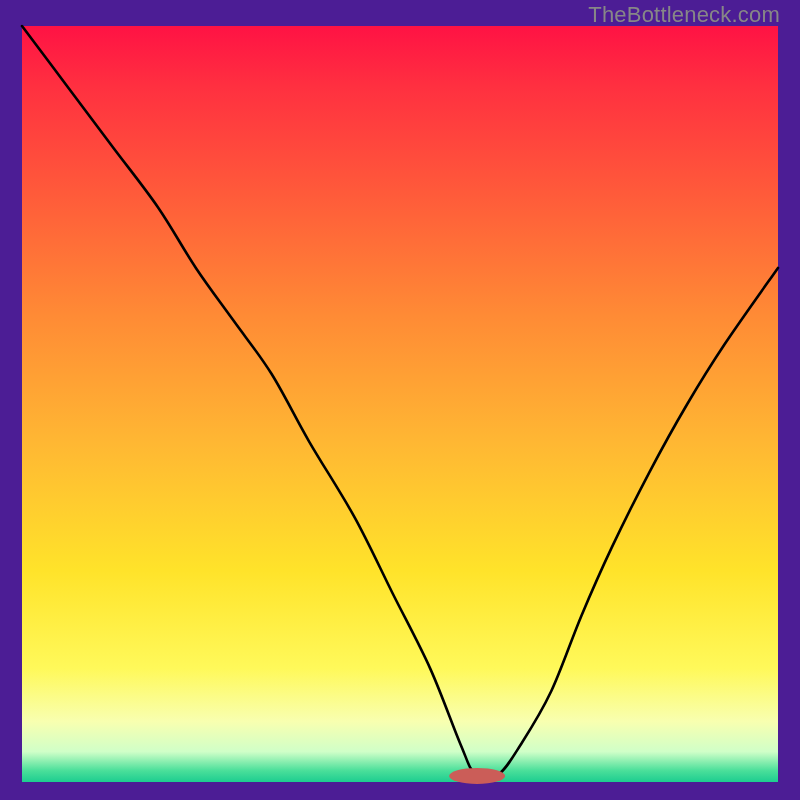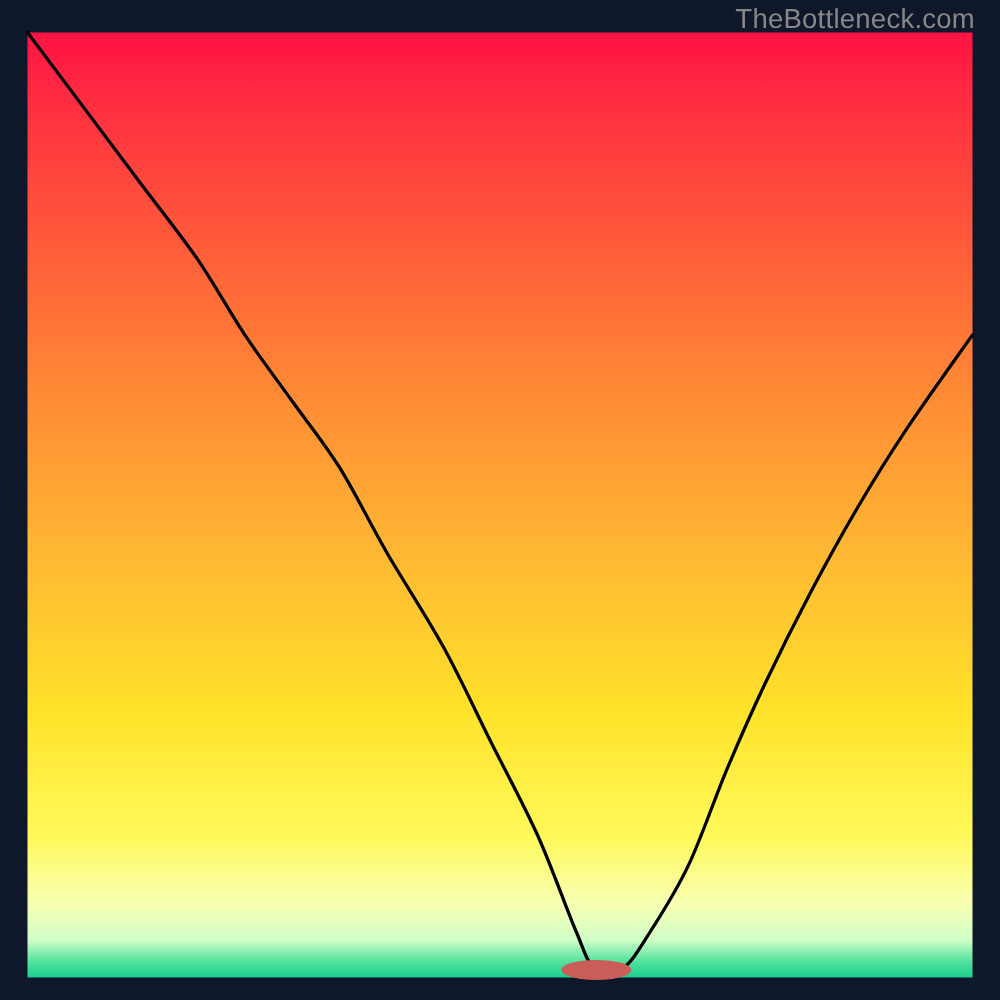--- a/index.html
+++ b/index.html
@@ -10,21 +10,21 @@
     background: #000;
     overflow: hidden;
     font-family: Arial, Helvetica, sans-serif;
   }
   .frame {
     position: absolute;
     left: 0;
     top: 0;
     width: 800px;
     height: 800px;
-    background: #0f172a;
+    background: #4c1d95;
   }
   .plot-rect {
     position: absolute;
     background: linear-gradient(to bottom,
       #ff1244 0%,
       #ff3040 8%,
       #ff5a3a 22%,
       #ff8a35 38%,
       #ffb733 55%,
       #ffe32a 72%,

